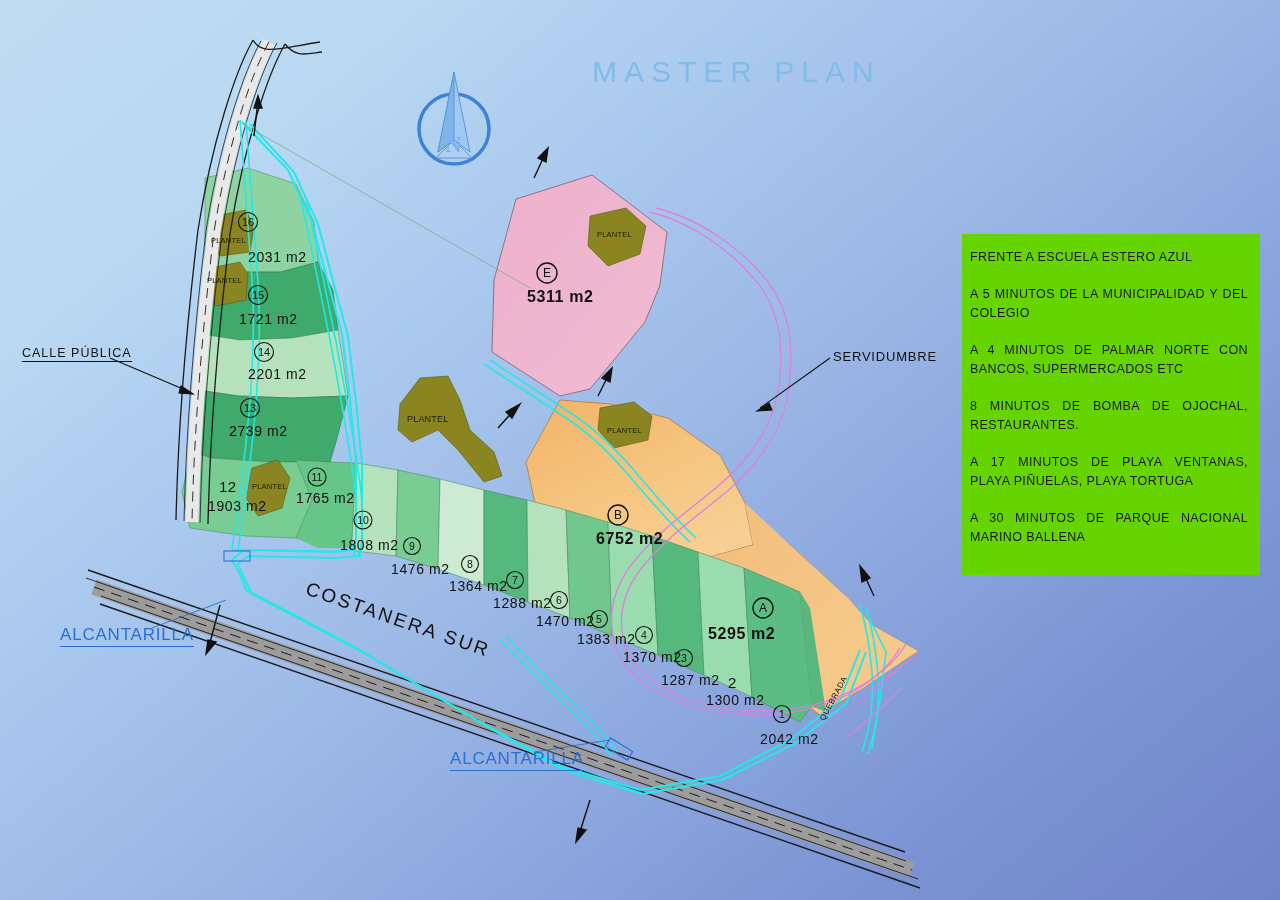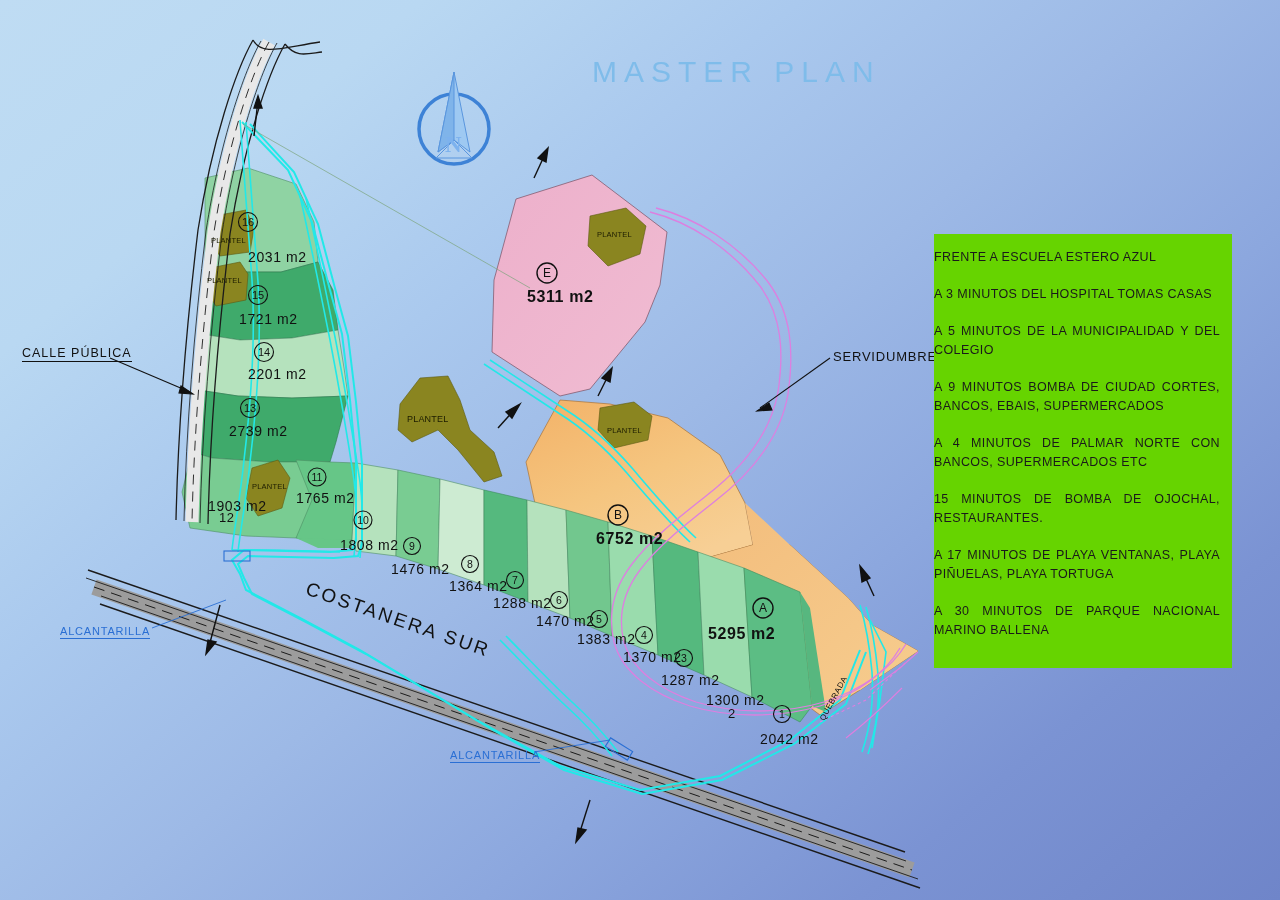--- a/index.html
+++ b/index.html
@@ -24,23 +24,23 @@
     font-size: 30px;
     letter-spacing: 7px;
     color: #7fbcea;
     font-weight: 400;
     white-space: nowrap;
   }
 
   
   .info-panel {
     position: absolute;
-    left: 934px; top: 234px;
+    left: 962px; top: 234px;
     width: 298px;
-    padding: 14px 12px 12px 0;
+    padding: 14px 12px 12px 8px;
     background: #66d400;
     box-sizing: border-box;
   }
   .info-panel .line {
     font-size: 12.5px;
     color: #1a1a1a;
     letter-spacing: 0.4px;
     line-height: 19px;
     margin-bottom: 18px;
     text-align: justify;
@@ -50,21 +50,21 @@
 
   
   .lbl {
     position: absolute;
     color: #111;
     white-space: nowrap;
     pointer-events: none;
   }
   .lot-area { font-size: 14px; letter-spacing: .6px; }
   .lot-area.big { font-size: 16px; font-weight: bold; letter-spacing: .6px;}
-  .lot-num-plain { font-size: 13px; letter-spacing: .5px; margin-top: 32px; }
+  .lot-num-plain { font-size: 15px; letter-spacing: .5px; }
   .plantel-lbl { font-size: 7.5px; letter-spacing: .2px; color: #1c1c00; }
   .plantel-lbl.mid { font-size: 9px; }
 
   .road-lbl {
     position: absolute;
     font-size: 19px;
     letter-spacing: 2.5px;
     color: #111;
     white-space: nowrap;
   }
@@ -72,21 +72,21 @@
     position: absolute;
     font-size: 12.5px;
     letter-spacing: 1px;
     color: #111;
     border-bottom: 1.3px solid #111;
     padding-bottom: 1px;
     white-space: nowrap;
   }
   .alc {
     position: absolute;
-    font-size: 11px;
+    font-size: 17px;
     letter-spacing: .8px;
     color: #2a6fd4;
     border-bottom: 1.1px solid #2a6fd4;
     padding-bottom: 1px;
     white-space: nowrap;
   }
   .serv {
     position: absolute;
     font-size: 13px;
     letter-spacing: .8px;
@@ -440,23 +440,21 @@
       <div class="lbl lot-area" style="left: 706px; top: 692px;">1300 m2</div>
       <div class="lbl lot-area" style="left: 760px; top: 731px;">2042 m2</div>
       <div class="lbl lot-area big" style="left: 527px; top: 288px;">5311 m2</div>
       <div class="lbl lot-area big" style="left: 596px; top: 530px;">6752 m2</div>
       <div class="lbl lot-area big" style="left: 708px; top: 625px;">5295 m2</div>
     </div>
 
   <div class="info-panel">
     <div id="info-lines">
         <div class="line">FRENTE A ESCUELA ESTERO AZUL</div>
-        <div class="line">A 3 MINUTOS DEL HOSPITAL TOMAS CASAS</div>
         <div class="line">A 5 MINUTOS DE LA MUNICIPALIDAD Y DEL COLEGIO</div>
-        <div class="line">A 9 MINUTOS BOMBA DE CIUDAD CORTES, BANCOS, EBAIS, SUPERMERCADOS</div>
         <div class="line">A 4 MINUTOS DE PALMAR NORTE CON BANCOS, SUPERMERCADOS ETC</div>
-        <div class="line">15 MINUTOS DE BOMBA DE OJOCHAL, RESTAURANTES.</div>
+        <div class="line">8 MINUTOS DE BOMBA DE OJOCHAL, RESTAURANTES.</div>
         <div class="line">A 17 MINUTOS DE PLAYA VENTANAS, PLAYA PIÑUELAS, PLAYA TORTUGA</div>
         <div class="line">A 30 MINUTOS DE PARQUE NACIONAL MARINO BALLENA</div>
       </div>
   </div>
 
 </div>
 
 </body></html>

